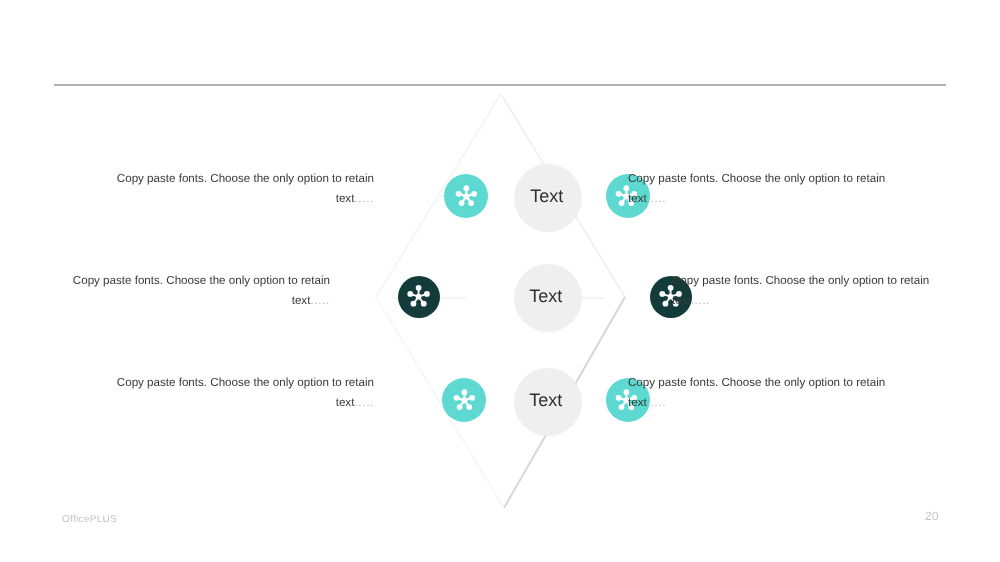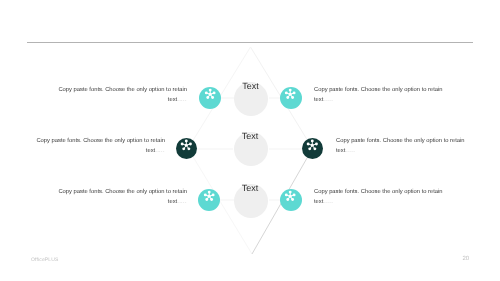--- a/index.html
+++ b/index.html
@@ -4,21 +4,21 @@
 <style>
   html,body{margin:0;padding:0;}
   body{width:500px;height:281px;background:#ffffff;font-family:"Liberation Sans",sans-serif;overflow:hidden;-webkit-font-smoothing:antialiased;text-rendering:geometricPrecision;}
   #slide{position:relative;width:500px;height:281px;background:#fff;}
   #topRule{position:absolute;left:27px;top:42px;width:446px;height:1px;background:#b3b3b3;}
   #lines{position:absolute;left:0;top:0;}
   .txtblk{position:absolute;will-change:opacity;opacity:0.999;font-size:5.8px;line-height:9.8px;color:#383838;}
   .txtblk.r{text-align:right;}
   .txtblk.l{text-align:left;}
   .dots{color:#b4b4b4;letter-spacing:0.35px;}
-  .node{position:absolute;border-radius:50%;box-sizing:border-box;display:flex;align-items:flex-start;justify-content:center;}
+  .node{position:absolute;border-radius:50%;box-sizing:border-box;display:flex;align-items:center;justify-content:center;margin-left:23px;}
   .node.teal{background:#5dd9d2;}
   .node.dark{background:#123b39;}
   .node.grey{background:#efefef;}
   .node.grey span{will-change:opacity;opacity:0.999;font-size:9px;color:#2f2f2f;position:relative;top:-1px;left:-0.6px;}
   .node svg{display:block;}
   #footerLeft{position:absolute;will-change:opacity;opacity:0.999;left:31px;top:256.5px;font-size:5px;color:#c4c4c4;letter-spacing:.15px;}
   #footerRight{position:absolute;will-change:opacity;opacity:0.999;left:462.5px;top:255.5px;font-size:6px;color:#c4c4c4;}
 </style>
 </head>
 <body>

